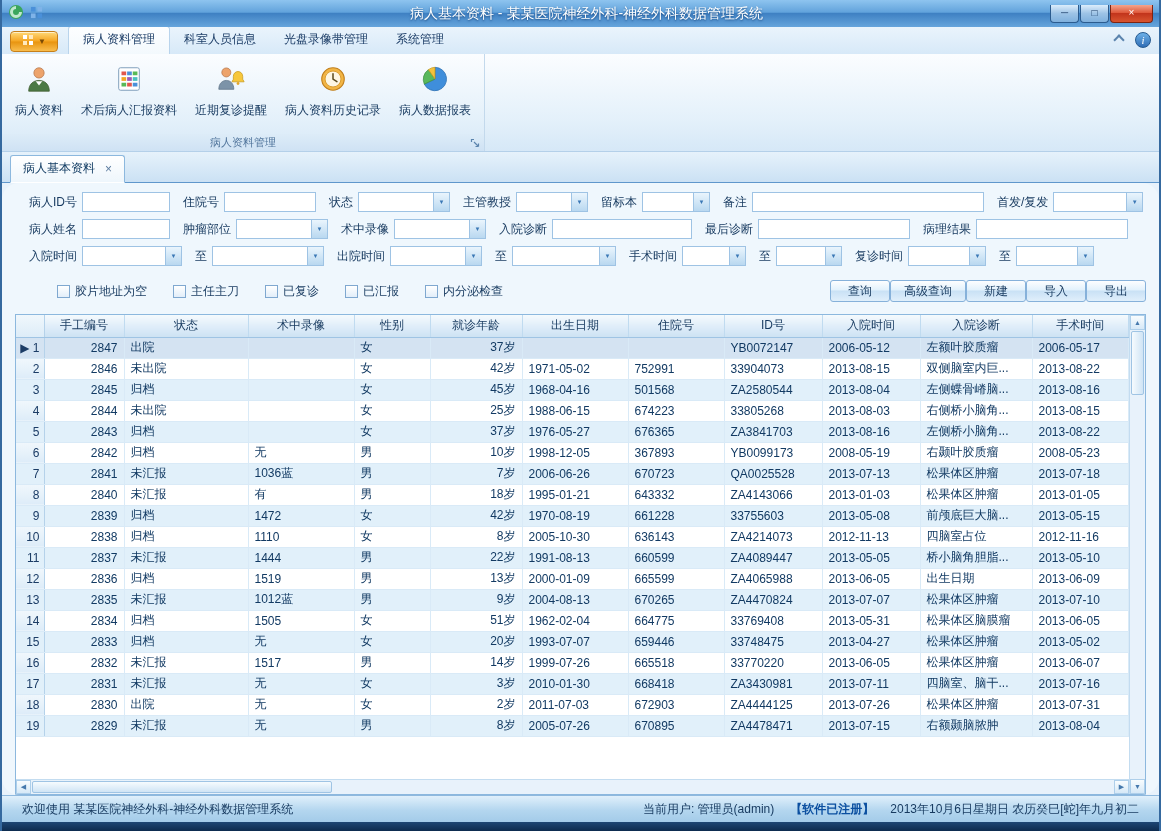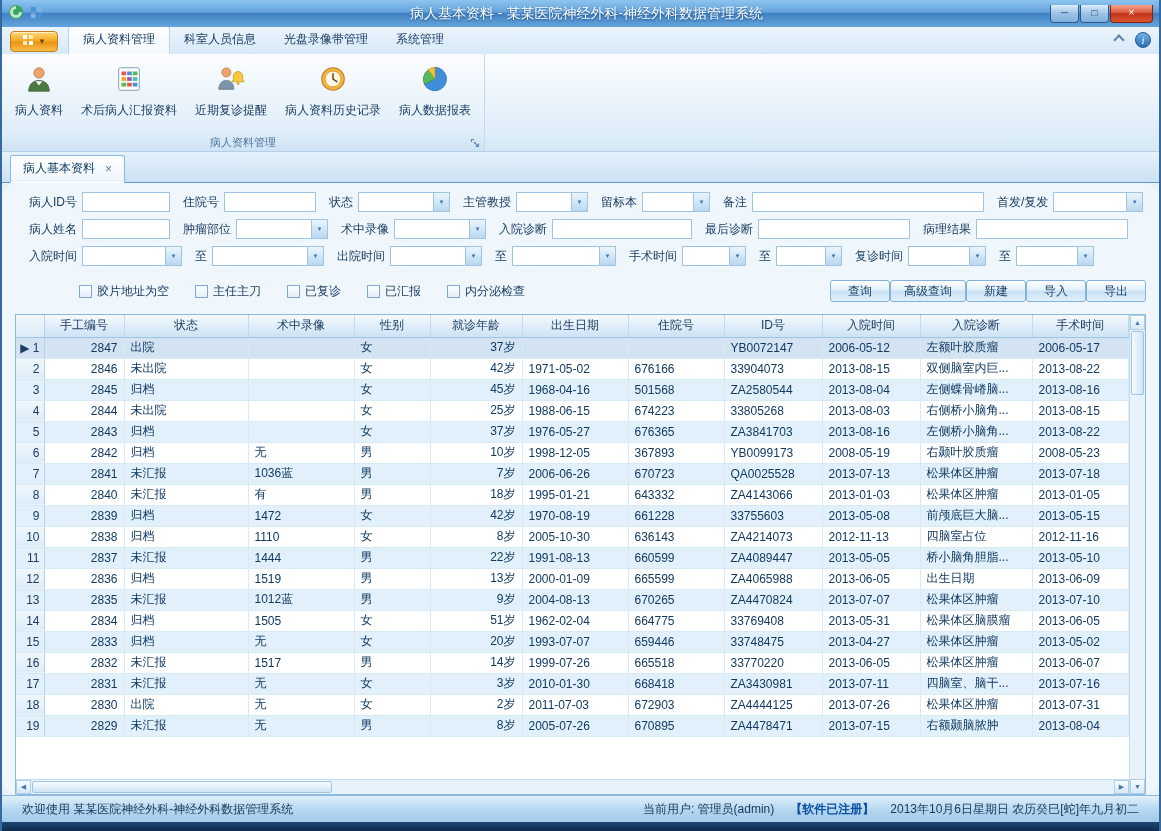--- a/index.html
+++ b/index.html
@@ -63,21 +63,21 @@
   .f-row { display:flex; align-items:center; height:22px; margin-bottom:5px; }
   .f-label { margin:0 5px 0 13px; white-space:nowrap; flex:0 0 auto; }
   .f-ctrl { height:20px; border:1px solid #9ec3e4; background:#fff; display:inline-flex; flex:0 0 auto; }
   .f-ctrl input { flex:1; min-width:0; border:none; outline:none; padding:0 3px; background:transparent; }
   .dd-btn { width:16px; flex:0 0 16px; background:linear-gradient(#eaf5fd,#b9d8f0); border-left:1px solid #9ec3e4;
     color:#3b78b5; font-size:6px; display:flex; align-items:center; justify-content:center; }
 
   .action-row { display:flex; align-items:center; height:30px; margin:4px 0 8px; }
   .cb-group { display:flex; align-items:center; }
   .cb-item { display:flex; align-items:center; gap:5px; margin-left:26px; }
-  .cb-item:first-child { margin-left:64px; }
+  .cb-item:first-child { margin-left:42px; }
   .cb-box { width:13px; height:13px; border:1px solid #7fa8d0; background:linear-gradient(#ffffff,#e2eef9); }
   .btn-group { margin-left:auto; display:flex; }
   .btn { min-width:60px; height:22px; padding:0 13px; margin-left:0; border:1px solid #86b1da; border-radius:3px;
     background:linear-gradient(#fdfeff,#e2f1fc 45%,#c9e1f5 50%,#e0effb); color:#16395f; }
 
   
   .grid-wrap { flex:1; display:flex; border:1px solid #8cb8de; background:#fff; overflow:hidden; }
   .grid-left { flex:1; display:flex; flex-direction:column; min-width:0; }
   .table-area { flex:1; overflow:hidden; }
   table { border-collapse:collapse; table-layout:fixed; width:100%; }
@@ -421,21 +421,21 @@
                   <td>2006-05-17</td>
                 </tr>
                 <tr>
                   <td class="ind">2</td>
                   <td class="al-r">2846</td>
                   <td>未出院</td>
                   <td></td>
                   <td>女</td>
                   <td class="al-r">42岁</td>
                   <td>1971-05-02</td>
-                  <td>676166</td>
+                  <td>752991</td>
                   <td>33904073</td>
                   <td>2013-08-15</td>
                   <td>双侧脑室内巨...</td>
                   <td>2013-08-22</td>
                 </tr>
                 <tr class="alt">
                   <td class="ind">3</td>
                   <td class="al-r">2845</td>
                   <td>归档</td>
                   <td></td>

